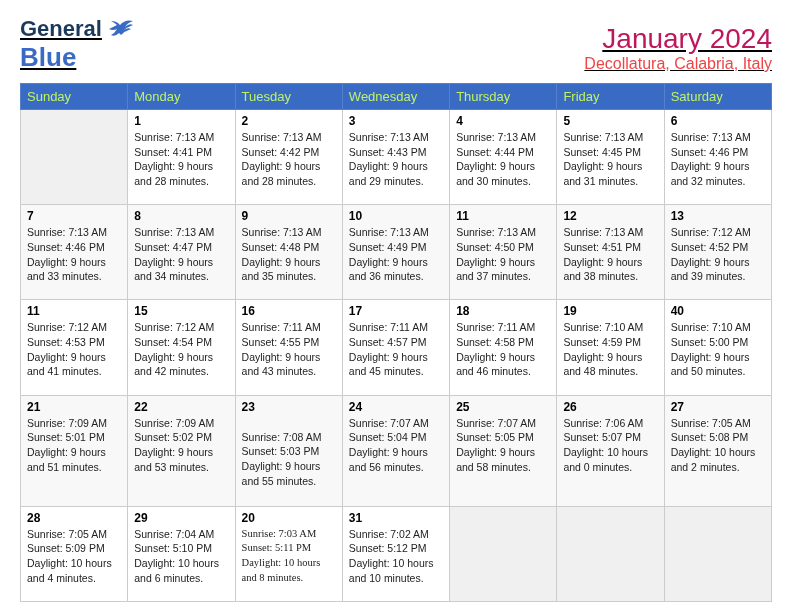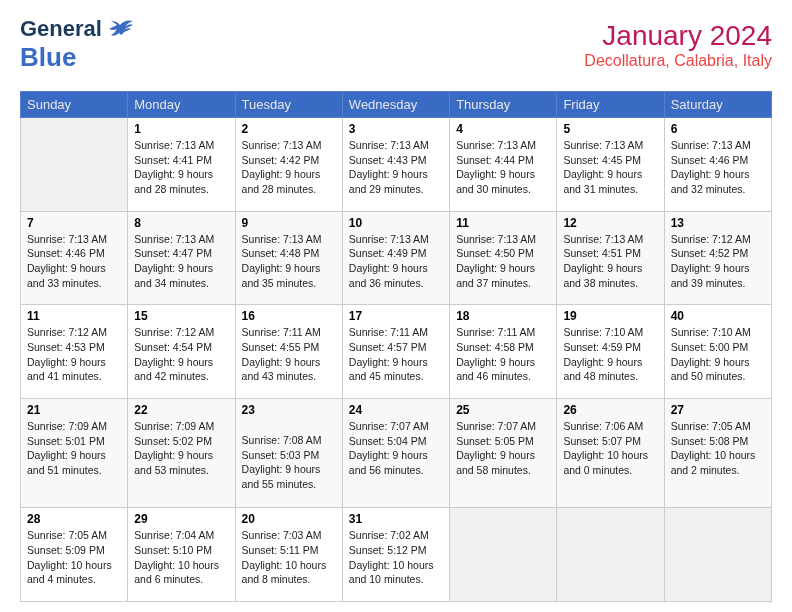--- a/index.html
+++ b/index.html
@@ -13,22 +13,23 @@
     .page {
       width: 792px;
       height: 612px;
       padding: 16px 20px 10px 20px;
       display: flex;
       flex-direction: column;
     }
     .header {
       display: flex;
       justify-content: space-between;
-      align-items: center;
-      margin-bottom: 18px;
+      align-items: flex-end;
+      margin-bottom: 10px;
+      text-decoration: underline;
     }
     .title-block {
       text-align: right;
     }
     .title-block h1 {
       font-size: 28px;
       font-weight: normal;
       color: #be185d;
     }
     .title-block h2 {
@@ -37,21 +38,21 @@
       color: #ef4444;
     }
     .calendar {
       flex: 1;
       border-collapse: collapse;
       width: 100%;
       font-size: 11px;
     }
     .calendar th {
       background: #3a6bc4;
-      color: #e5e5e5;
+      color: #bef264;
       padding: 5px 6px;
       text-align: left;
       font-size: 13px;
       font-weight: normal;
       border: 1px solid #5580cc;
       margin-left: 20px;
     }
     .calendar td {
       border: 1px solid #ccc;
       padding: 4px 6px;
@@ -325,21 +326,21 @@
           </td>
           <td>
             <span class="day-num">29</span>
             <div class="day-info" style="white-space: pre-line;">Sunrise: 7:04 AM
 Sunset: 5:10 PM
 Daylight: 10 hours
 and 6 minutes.</div>
           </td>
           <td>
             <span class="day-num">20</span>
-            <div class="day-info" style="white-space: pre-line;">Sunrise: 7:03 AM
+            <div class="day-info" style="white-space: pre-line; font-family: Liberation Serif, serif;">Sunrise: 7:03 AM
 Sunset: 5:11 PM
 Daylight: 10 hours
 and 8 minutes.</div>
           </td>
           <td>
             <span class="day-num">31</span>
             <div class="day-info" style="white-space: pre-line;">Sunrise: 7:02 AM
 Sunset: 5:12 PM
 Daylight: 10 hours
 and 10 minutes.</div>

